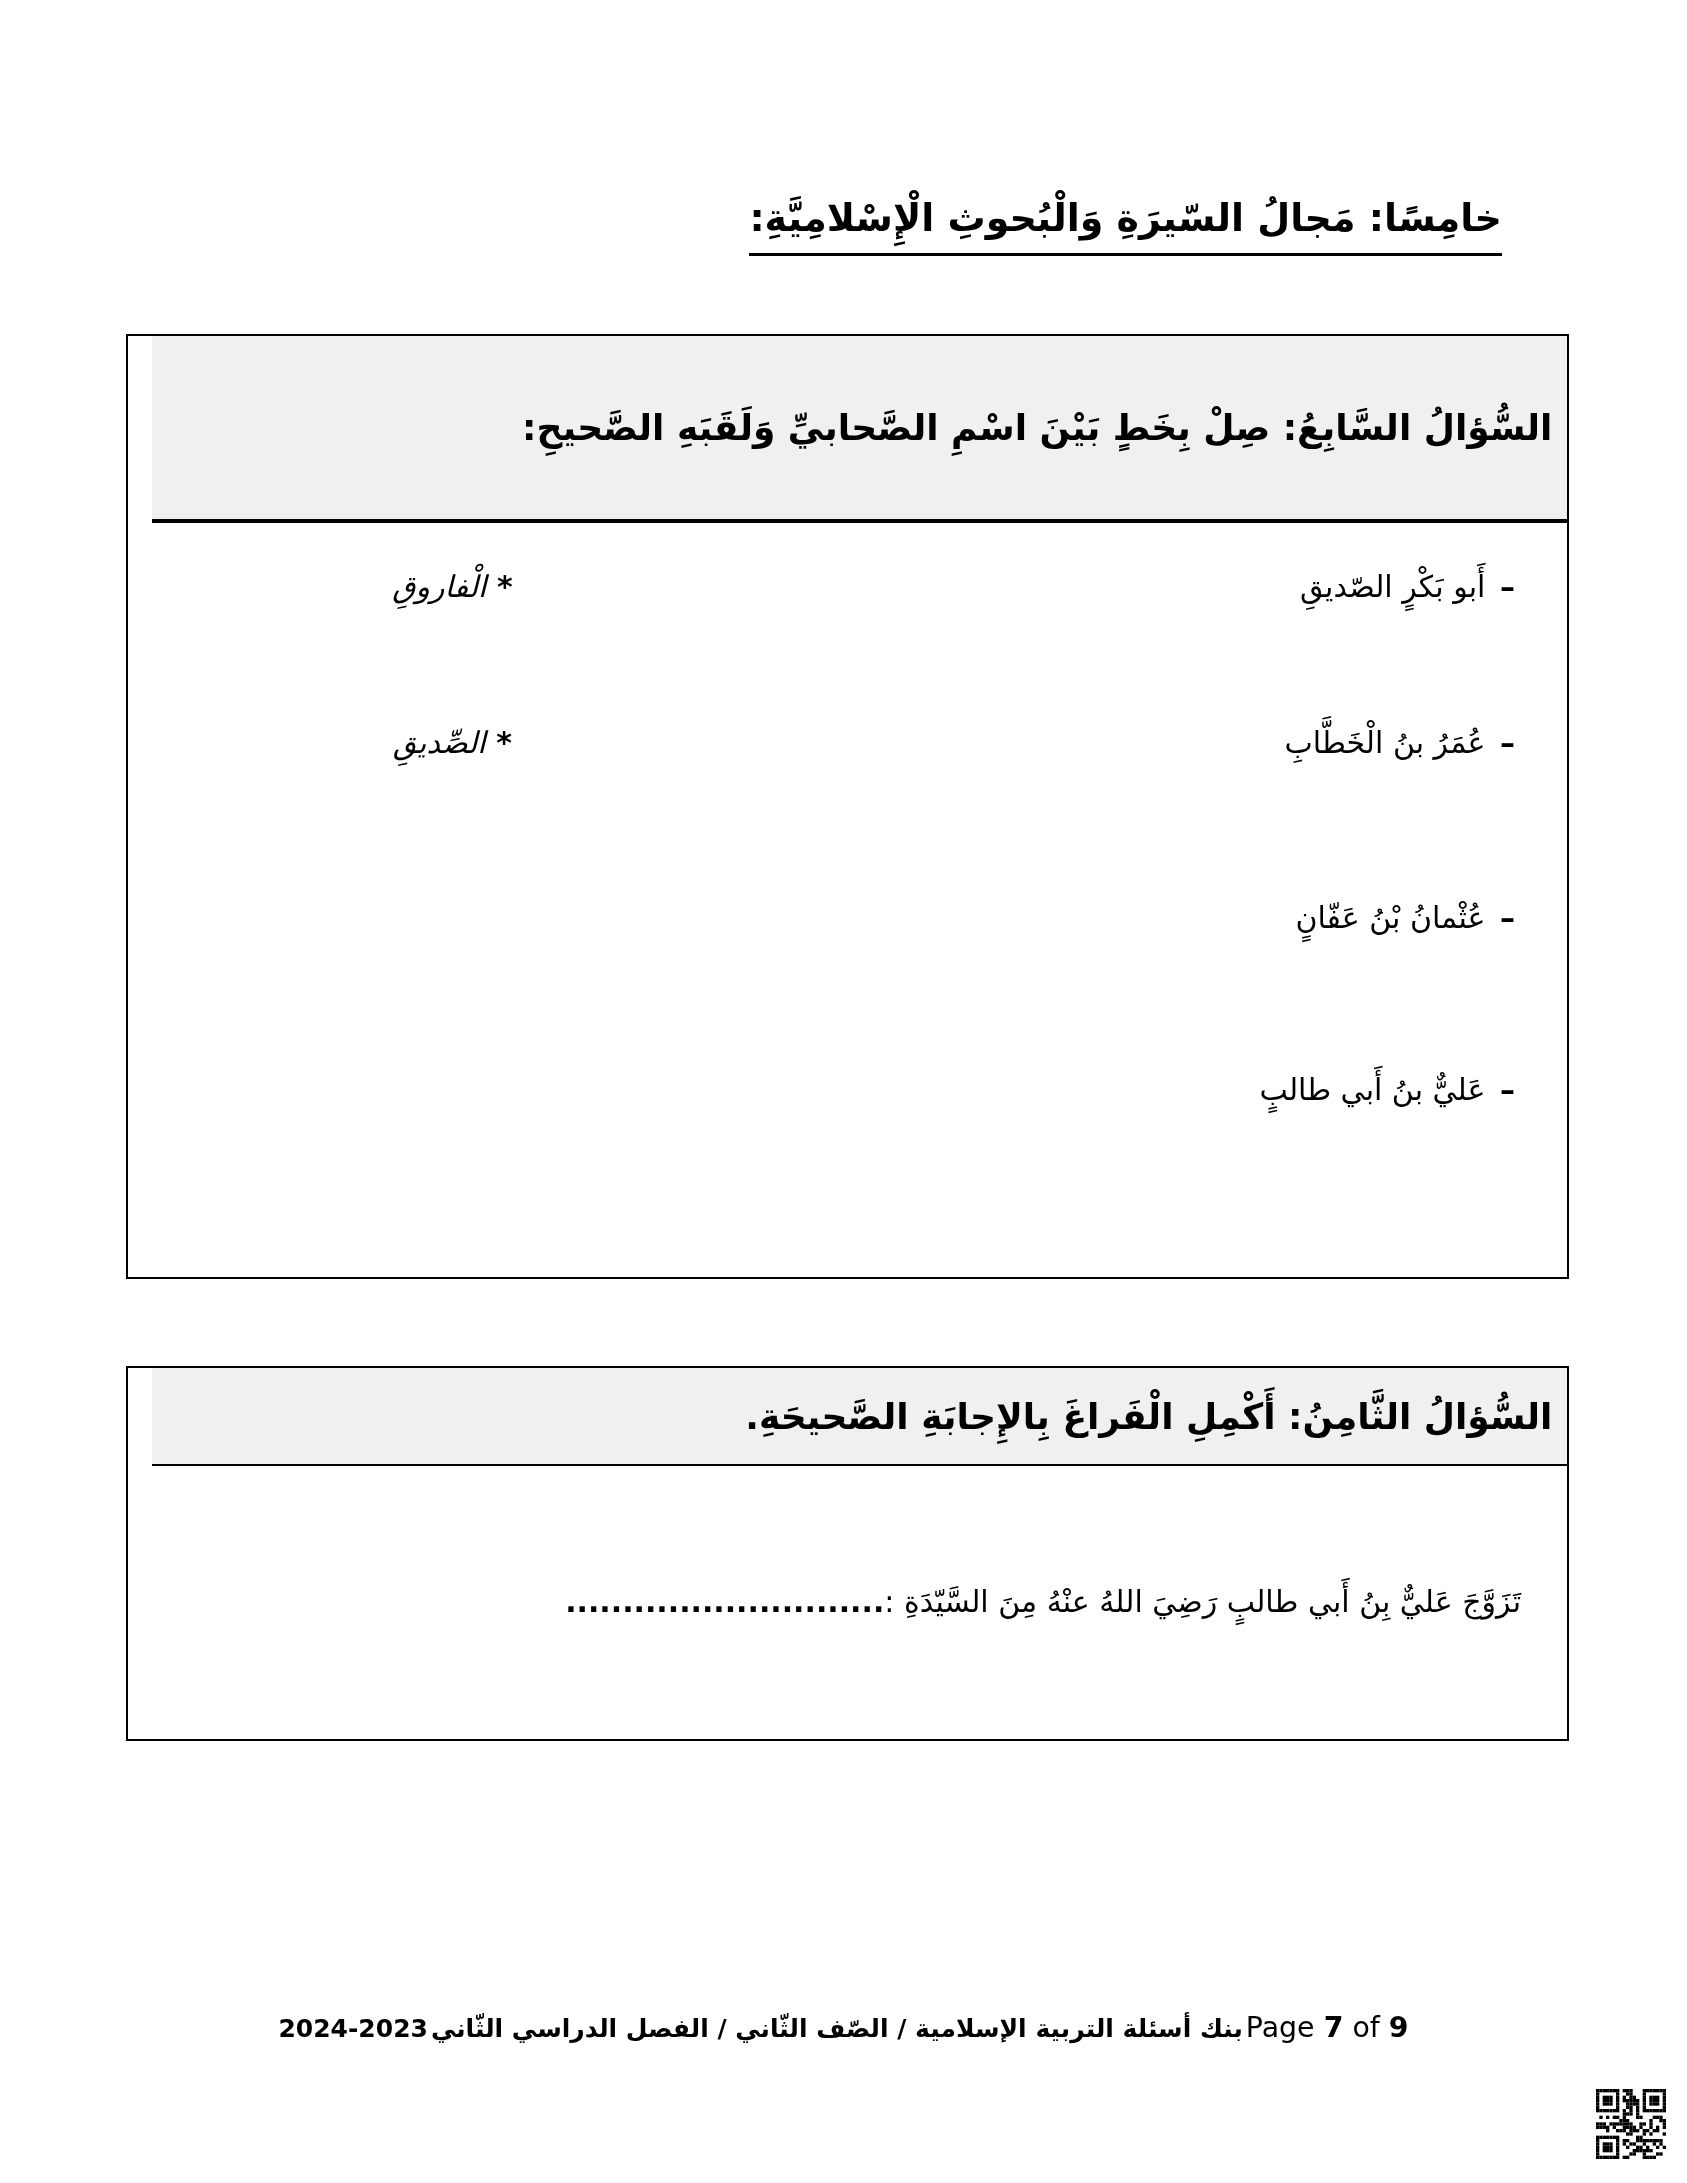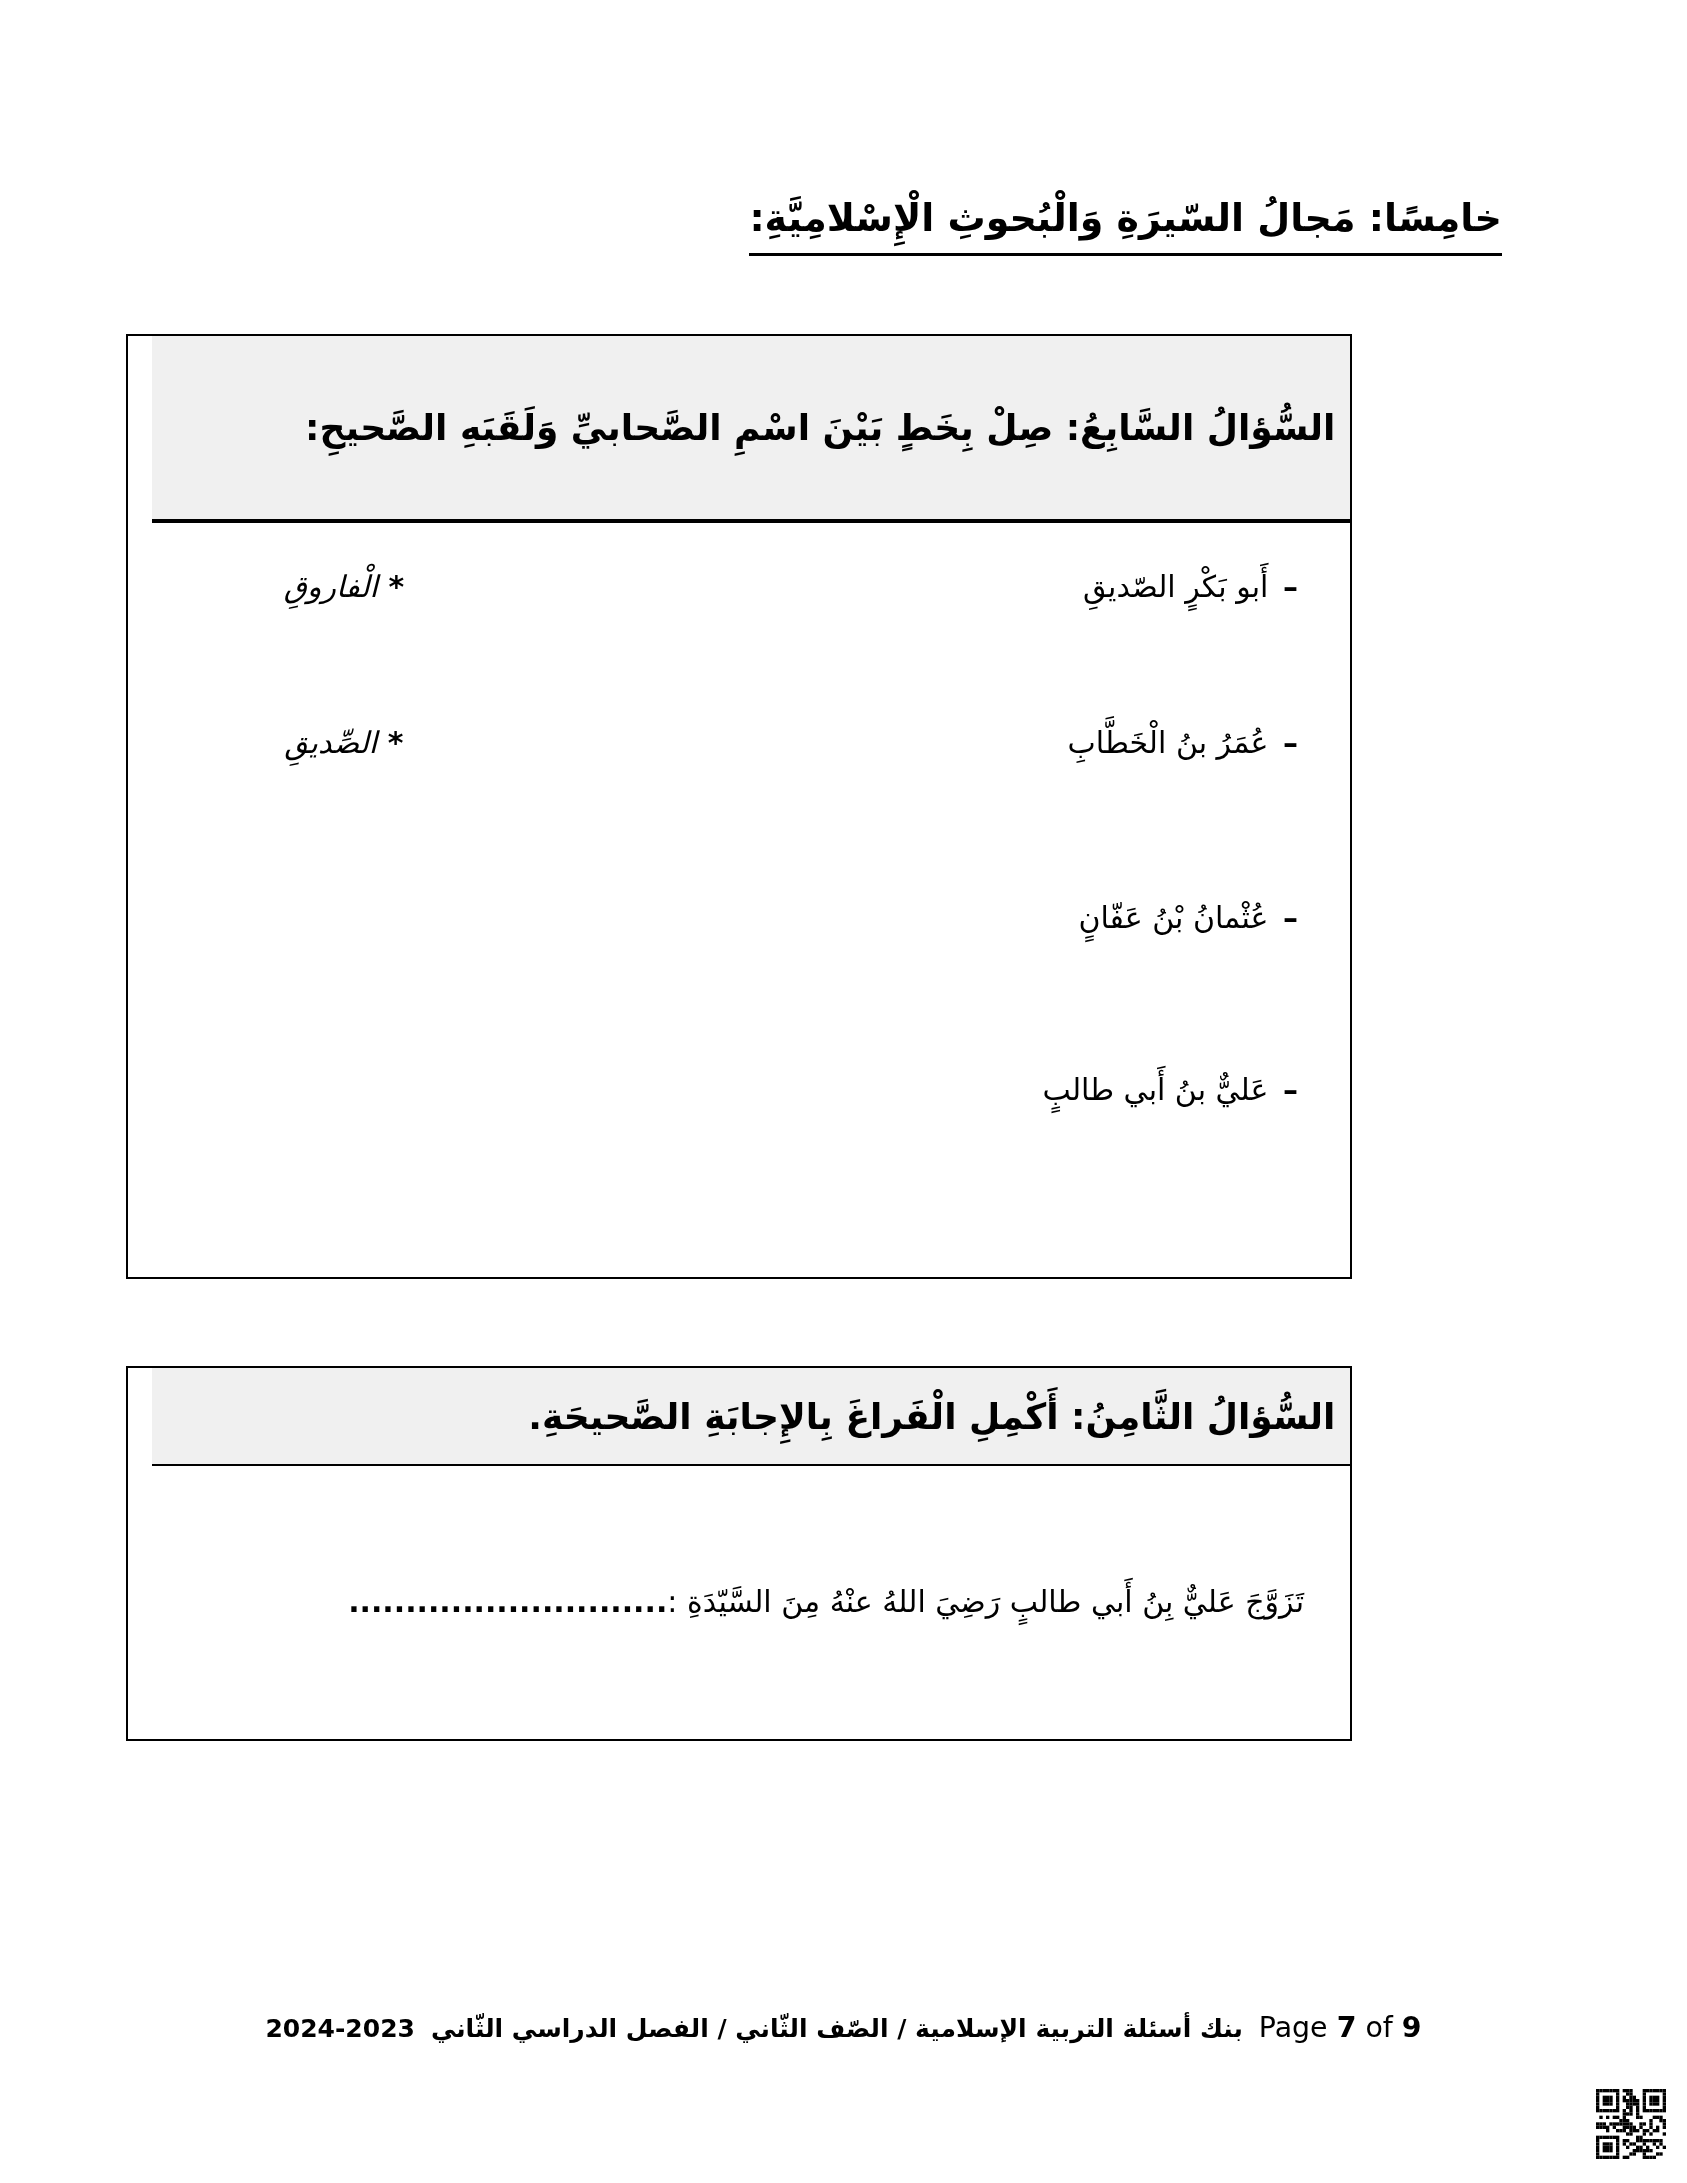--- a/index.html
+++ b/index.html
@@ -19,21 +19,21 @@
     direction:rtl;
     font-size:38px;
     font-weight:bold;
     line-height:1.25;
     border-bottom:3.3px solid #000;
     padding-bottom:10px;
   }
   
   .qbox{
     position:absolute;
-    left:126px;width:1226px;
+    left:126px;width:1443px;
     border:2.6px solid #000;
     box-sizing:border-box;
     background:#fff;
     padding-left:24px;
   }
   .box7{top:334px;height:945px;}
   .box8{top:1366px;height:375px;}
   .qhead{
     background:#f0f0f0;
     direction:rtl;
@@ -77,21 +77,21 @@
   }
   .blank-dots{
     font-weight:bold;
     letter-spacing:6px;
   }
   
   .footer{
     position:absolute;
     top:2001px;left:0;right:0;
     display:flex;justify-content:center;align-items:baseline;
-    gap:16px;
+    gap:3px;
     font-size:25px;
   }
   .footer .years{direction:ltr;font-weight:bold;}
   .footer .f-arabic{direction:rtl;font-weight:bold;}
   .footer .page-of{direction:ltr;font-size:28.4px;margin-top:10px;}
   .footer .pg-num{font-weight:bold;}
   
   .qr{
     position:absolute;
     left:1596px;top:2089px;

